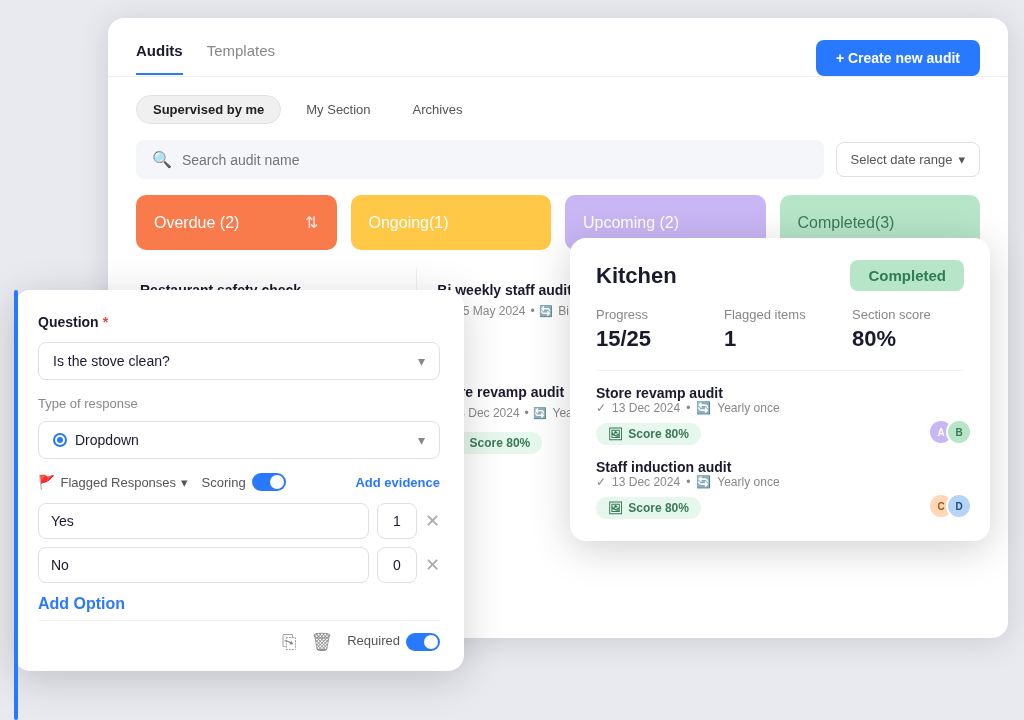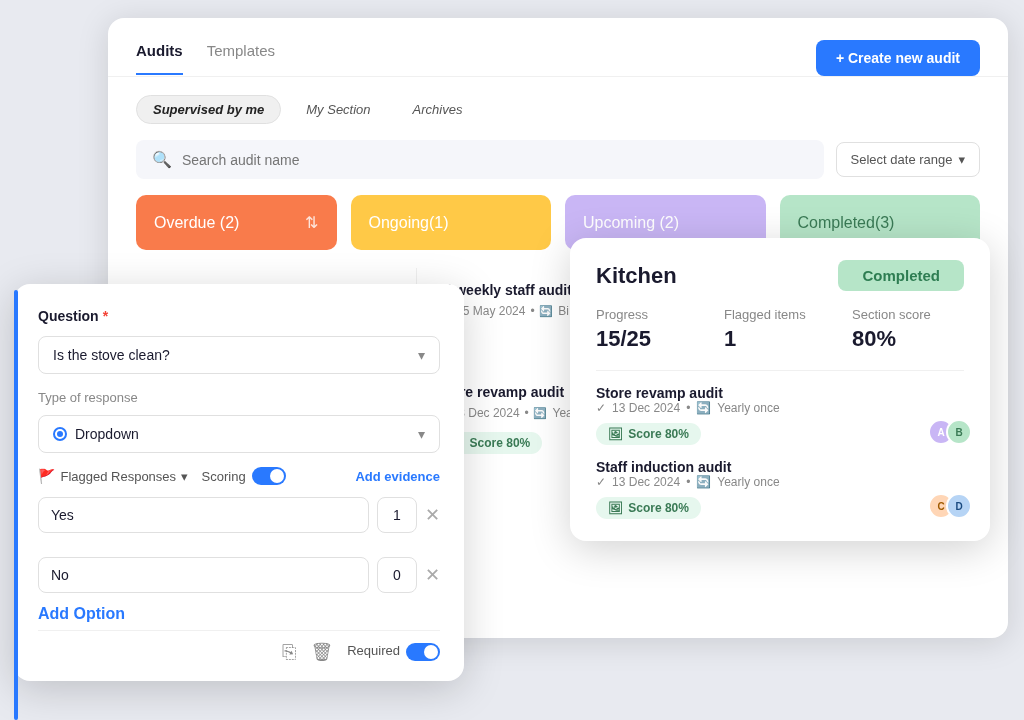--- a/index.html
+++ b/index.html
@@ -79,21 +79,20 @@
 
     .sub-tab {
       font-size: 13px;
       font-weight: 500;
       color: #555;
       padding: 6px 16px;
       border-radius: 20px;
       cursor: pointer;
       background: transparent;
       border: 1px solid transparent;
-      font-style: italic;
     }
 
     .sub-tab.active {
       background: #f0f0f0;
       color: #222;
       font-weight: 600;
       border: 1px solid #e0e0e0;
     }
 
     .search-row {
@@ -300,21 +299,21 @@
     .popup-title {
       font-size: 22px;
       font-weight: 700;
       color: #1a1a2e;
     }
 
     .completed-badge {
       background: #b6e5c8;
       color: #2e7d52;
       border-radius: 8px;
-      padding: 7px 24px;
+      padding: 7px 18px;
       font-size: 15px;
       font-weight: 700;
     }
 
     .popup-stats {
       display: flex;
       gap: 16px;
       margin-bottom: 18px;
     }
 
@@ -360,21 +359,21 @@
 
     .popup-audit-row {
       display: flex;
       align-items: flex-end;
       justify-content: space-between;
     }
 
     
     .question-panel {
       position: absolute;
-      top: 284px;
+      top: 290px;
       left: 14px;
       width: 450px;
       background: #fff;
       border-radius: 16px;
       box-shadow: 0 8px 40px rgba(0,0,0,0.18);
       padding: 24px 24px 18px 24px;
       z-index: 20;
     }
 
     .q-label {
@@ -493,21 +492,21 @@
     }
 
     .add-evidence-btn {
       font-size: 13px;
       color: #2979ff;
       font-weight: 600;
       cursor: pointer;
       margin-left: auto;
     }
 
-    .option-rows { display: flex; flex-direction: column; gap: 24px; margin-bottom: 12px; }
+    .option-rows { display: flex; flex-direction: column; gap: 8px; margin-bottom: 12px; }
 
     .option-row {
       display: flex;
       align-items: center;
       gap: 8px;
     }
 
     .option-input {
       flex: 1;
       border: 1px solid #e0e0e0;

